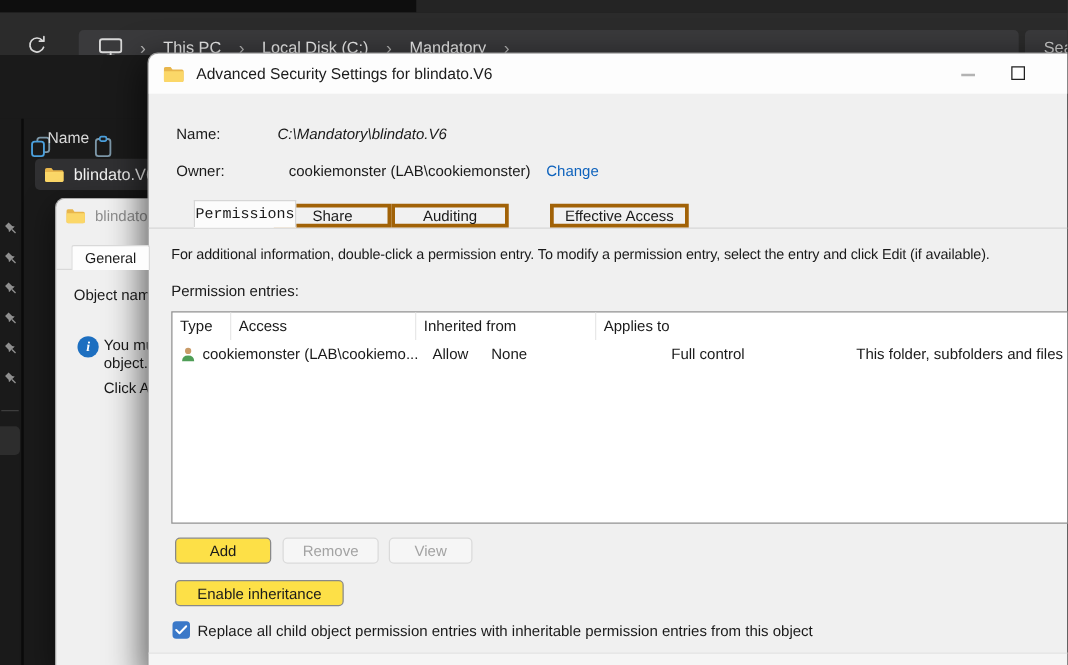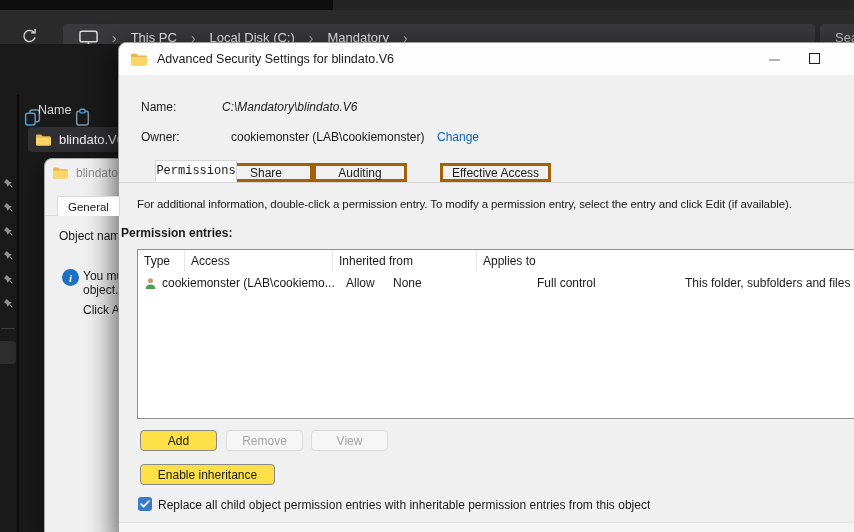--- a/index.html
+++ b/index.html
@@ -54,21 +54,21 @@
   .advdlg .title{ color:#1b1b1b; font-size:12.5px; white-space:nowrap; }
   .win-min{ left:650px; top:16px; width:11px; height:2px; background:#b3b3b3; }
   .win-max{ left:690px; top:10px; width:11px; height:11px; border:1.5px solid #1f1f1f; background:#fdfdfd; }
   .lbl{ font-size:12px; color:#1a1a1a; white-space:nowrap; }
   .link{ color:#0f63bd; font-size:12px; white-space:nowrap; cursor:pointer; }
   .tabstrip{ left:0; top:119px; width:772px; height:21px; border-bottom:1px solid #d6d6d6; }
   .tab{ position:absolute; bottom:0; height:19px; background:#f1f1f1; border:3px solid #a16207;
     display:flex; align-items:center; justify-content:center; font-size:12px; color:#1a1a1a; white-space:nowrap; }
   .tab.sel{ height:22px; background:#fcfcfc; border:1px solid #d6d6d6; border-bottom:1px solid #fcfcfc; z-index:2; }
   .instr{ left:18px; top:155px; font-size:11.5px; letter-spacing:-0.1px; color:#1a1a1a; white-space:nowrap; }
-  .entries-lbl{ left:2px; top:183px;font-weight:bold; }
+  .entries-lbl{ left:18px; top:183px; }
   .acltable{ left:18px; top:206px; width:745px; height:170px; background:#fff; border:1px solid #8f8f8f; }
   .aclrow{ position:absolute; left:0; width:100%; height:22px; display:flex; }
   .aclcell{ height:22px; display:flex; align-items:center; padding-left:6px; font-size:12px; color:#1a1a1a; white-space:nowrap; overflow:hidden; }
   .hdrcell{ border-right:1px solid #e8e8e8; }
   .c1{ width:202px; } .c2{ width:47px; } .c3{ width:148px; } .c4{ width:144px; } .c5{ flex:1; border-right:none; }
   .btn{ position:absolute; height:21px; border-radius:4px; display:flex; align-items:center; justify-content:center;
     font-size:12px; cursor:pointer; }
   .btn.en{ background:#fde047; border:1px solid #898989; color:#1a1a1a; }
   .btn.dis{ background:#f6f6f6; border:1px solid #dadada; color:#a3a3a3; cursor:default; }
   .chk{ left:19px; top:454px; width:14px; height:14px; border-radius:3px; background:#3a78c8;
@@ -230,21 +230,21 @@
         </div>
         <div class="aclcell c2">Allow</div>
         <div class="aclcell c4">None</div>
         <div class="aclcell c3">Full control</div>
         <div class="aclcell c5">This folder, subfolders and files</div>
       </div>
     </div>
 
     <div class="abs btn en" style="left:21px;  top:387px; width:77px;">Add</div>
     <div class="abs btn dis" style="left:107px; top:387px; width:77px;">Remove</div>
-    <div class="abs btn dis" style="left:192px; top:387px; width:77px;">View</div>
+    <div class="abs btn dis" style="left:192px; top:387px; width:67px;">View</div>
     <div class="abs btn en" style="left:21px;  top:421px; width:135px;">Enable inheritance</div>
 
     <div class="abs chk">
       <svg width="10" height="8" viewBox="0 0 10 8">
         <path d="M1 4 l2.6 2.6 L9 1" fill="none" stroke="#ffffff" stroke-width="1.6" stroke-linecap="round" stroke-linejoin="round"></path>
       </svg>
     </div>
     <div class="abs lbl chk-lbl">Replace all child object permission entries with inheritable permission entries from this object</div>
 
     <div class="abs footer"></div>

